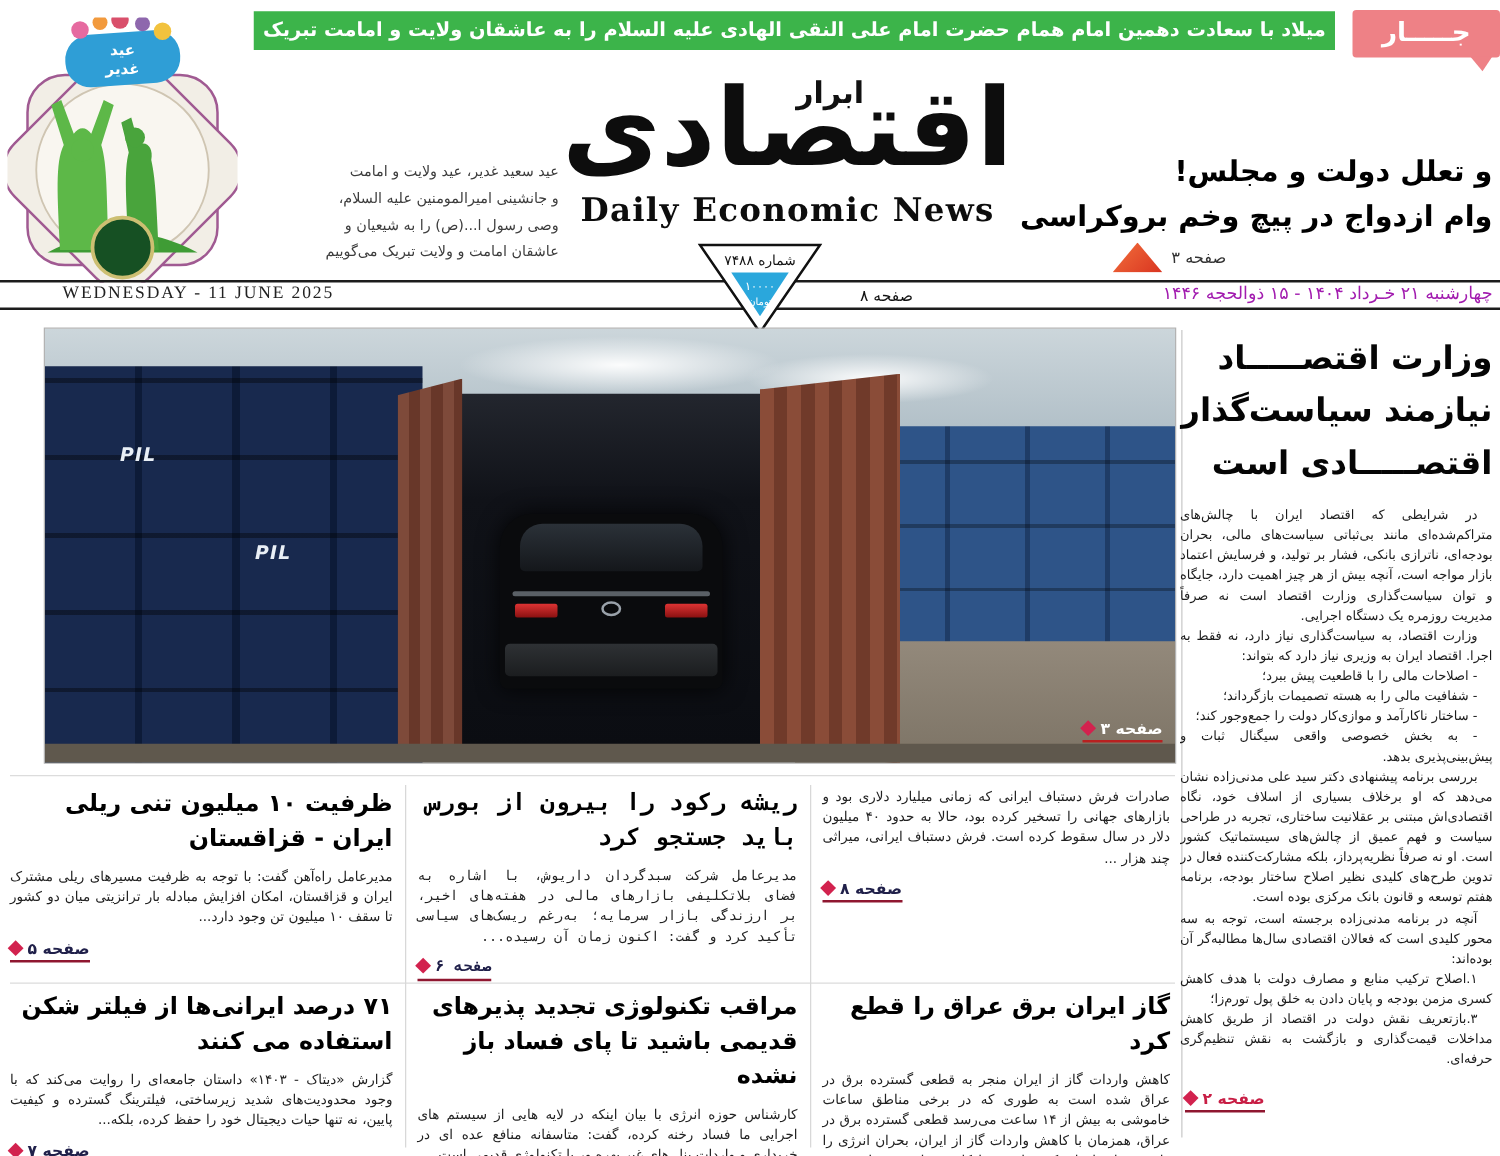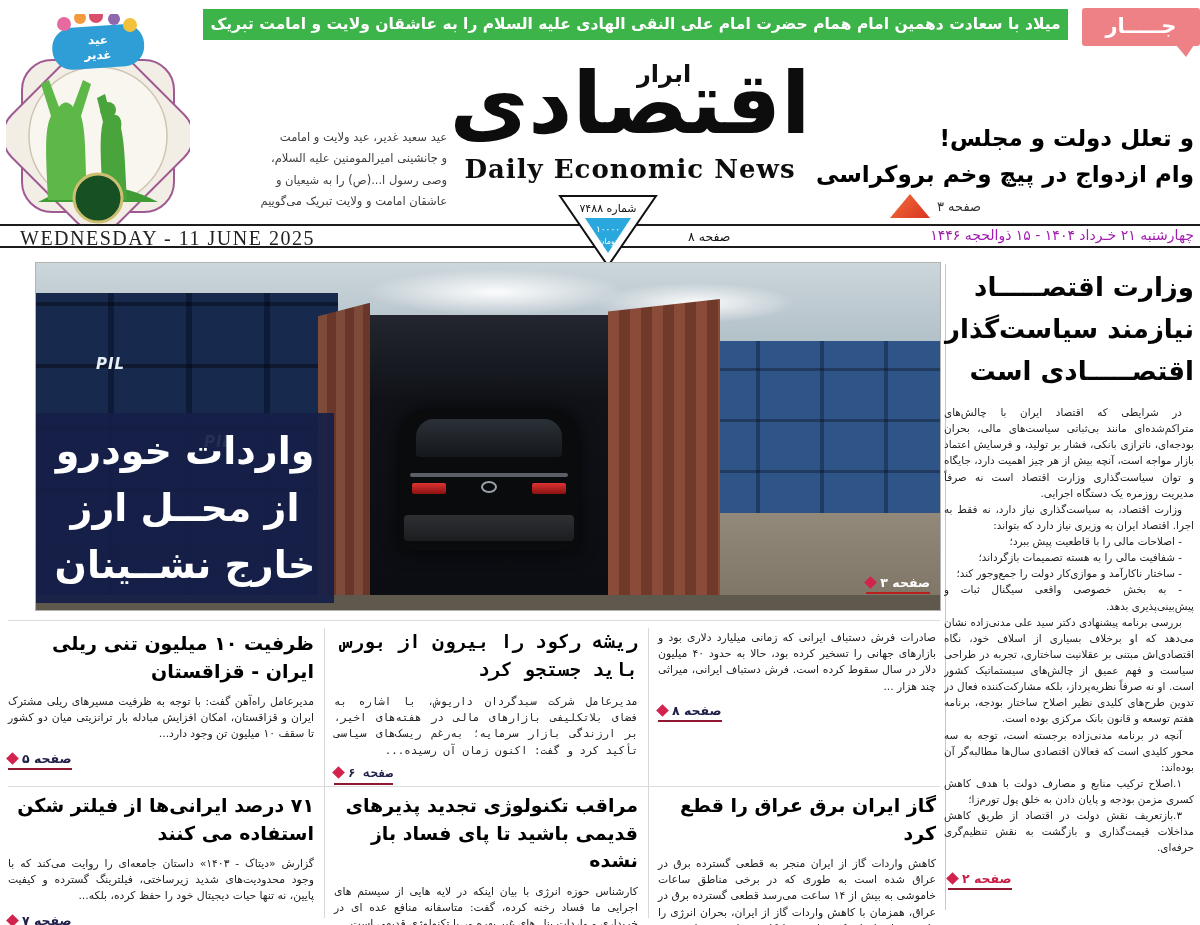--- a/index.html
+++ b/index.html
@@ -28,21 +28,21 @@
   .top-headline { right:6px; top:121px; width:330px; direction:rtl; text-align:right; color:#000; }
   .top-headline .hl-line { font-size:23px; font-weight:bold; line-height:1.55; white-space:nowrap; }
 
   .pagemark-tri { left:890px; top:194px; display:flex; align-items:center; gap:7px; }
   .tri-icon { width:40px; height:24px; background:linear-gradient(135deg,#f2703c,#d93420);
     clip-path:polygon(50% 0, 100% 100%, 0 100%); }
   .pagemark-tri span { font-size:13px; color:#333; direction:rtl; }
 
   
   .rule { left:0; width:1200px; height:2px; background:#1c1c1c; }
-  .en-date { left:20px; top:227px; font-family:"Liberation Serif", serif; font-size:20px;
+  .en-date { left:50px; top:227px; font-family:"Liberation Serif", serif; font-size:14px;
     letter-spacing:1.5px; color:#222; }
   .pages-count { left:688px; top:229px; font-size:12.5px; color:#111; direction:rtl; }
   .fa-date { right:6px; top:227px; font-size:14px; color:#a21caf; direction:rtl; }
   .issue-triangle { left:558px; top:194px; }
 
   
   .photo { left:35px; top:262px; width:906px; height:349px; border:1px solid #b3b3b3; overflow:hidden;
     background:linear-gradient(#ccd6db 0%, #b3c1c9 22%, #9aacb6 38%, #8798a4 48%); }
   .cloud { background:radial-gradient(ellipse at center, rgba(255,255,255,.95) 0%, rgba(255,255,255,0) 70%); }
   .stack-left { left:0; top:30px; width:302px; height:319px;
@@ -185,25 +185,20 @@
         <div class="abs car-chrome"></div>
         <div class="abs taillight" style="left:12px;"></div>
         <div class="abs taillight" style="right:12px;"></div>
         <div class="abs car-emblem"></div>
         <div class="abs car-bumper"></div>
       </div>
     </div>
     <div class="abs door door-left"></div>
     <div class="abs door-right"></div>
     <div class="abs ground-strip"></div>
-    <div class="abs photo-overlay">
-      <div class="ov-line">واردات خودرو</div>
-      <div class="ov-line">از محــل ارز</div>
-      <div class="ov-line">خارج نشــینان</div>
-    </div>
     <div class="abs" style="right:10px;bottom:16px;">
       <span class="pagemark on-photo">
         <span>صفحه ۳</span>
         <span class="diamond-icon"></span>
       </span>
     </div>
   </div>
 
   <div class="abs vsep" style="left:945px;top:264px;height:646px;"></div>
   <div class="abs lead-title">

